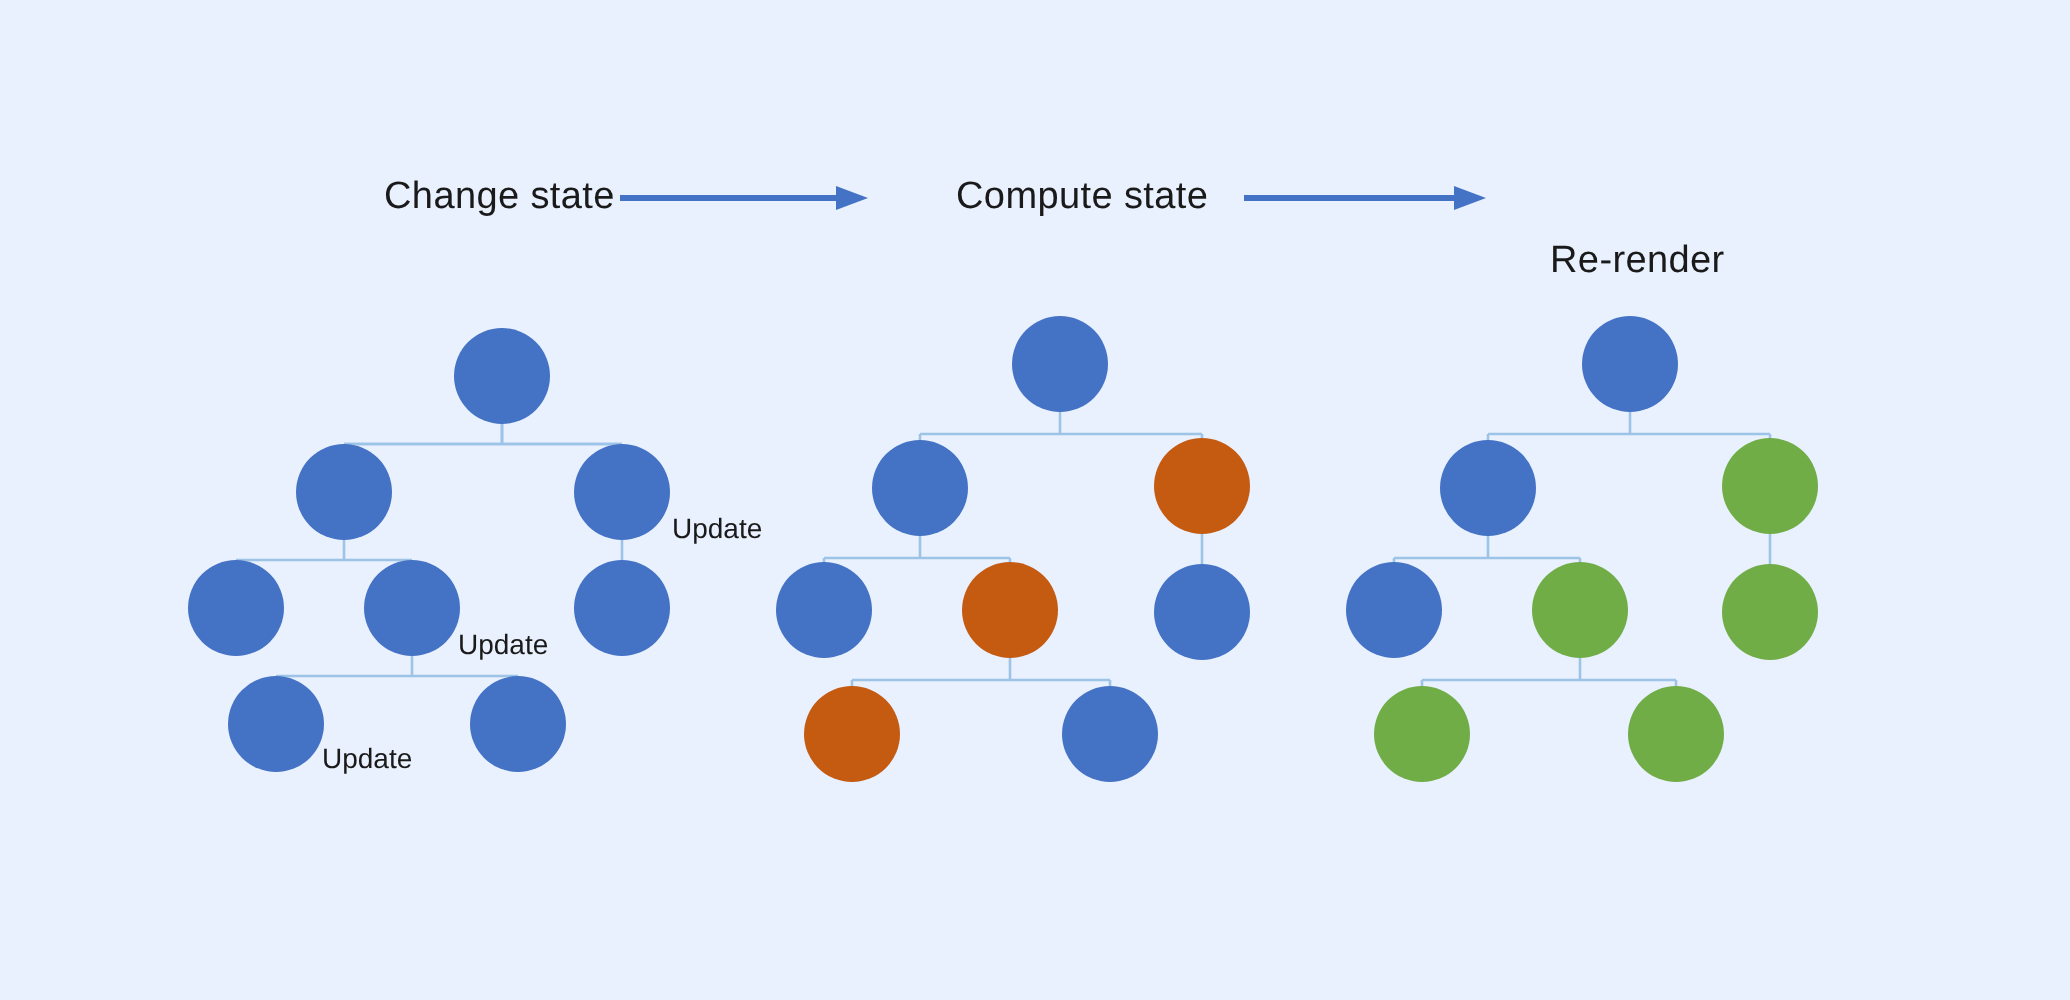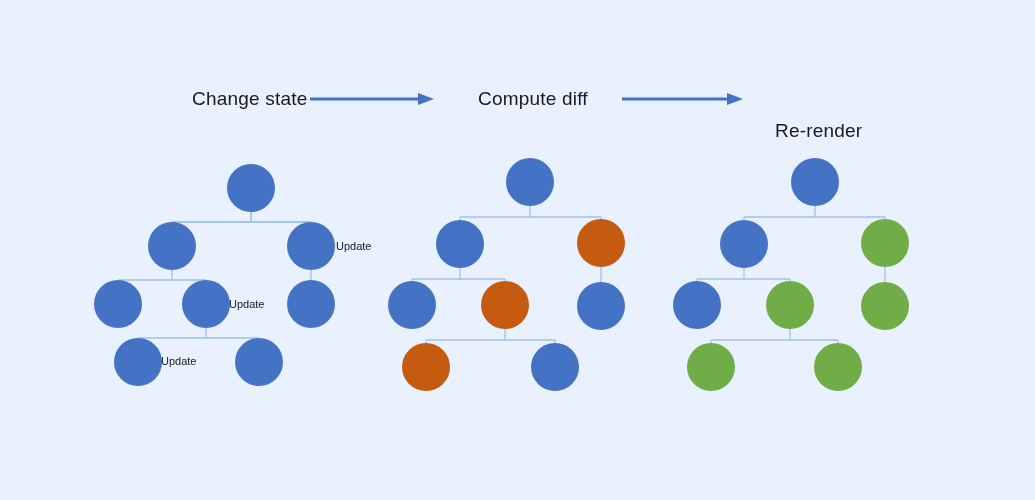--- a/index.html
+++ b/index.html
@@ -36,24 +36,25 @@
     width: 48px;
     height: 48px;
     border-radius: 50%;
     box-sizing: border-box;
   }
   .node.blue  { background: #4472c4; }
   .node.orange{ background: #c55a11; }
   .node.green { background: #70ad47; }
   .node-tag {
     position: absolute;
-    font-size: 11px;
+    font-size: 14px;
     color: #1a1a1a;
     white-space: nowrap;
     line-height: 1;
+    margin-top: 16px;
   }
   svg.links {
     position: absolute;
     left: 0;
     top: 0;
     width: 1035px;
     height: 500px;
     pointer-events: none;
   }
 </style>
@@ -62,21 +63,21 @@
 
 <div id="canvas">
 
   <div class="stage-label" style="left:192px; top:89px;">Change state</div>
 
   <svg class="flow-arrow" style="left:310px; top:92px; width:125px;" viewBox="0 0 125 14">
     <line x1="0" y1="7" x2="110" y2="7" stroke="#4472c4" stroke-width="3"></line>
     <polygon points="108,1 124,7 108,13" fill="#4472c4"></polygon>
   </svg>
 
-  <div class="stage-label" style="left:478px; top:89px;">Compute diff</div>
+  <div class="stage-label" style="left:478px; top:89px;">Compute state</div>
 
   <svg class="flow-arrow" style="left:622px; top:92px; width:122px;" viewBox="0 0 122 14">
     <line x1="0" y1="7" x2="107" y2="7" stroke="#4472c4" stroke-width="3"></line>
     <polygon points="105,1 121,7 105,13" fill="#4472c4"></polygon>
   </svg>
 
   <div class="stage-label" style="left:775px; top:89px;margin-top:32px;">Re-render</div>
 
   <svg class="links" viewBox="0 0 1035 500">
     <g stroke="#9dc3e6" stroke-width="1.3" fill="none">

